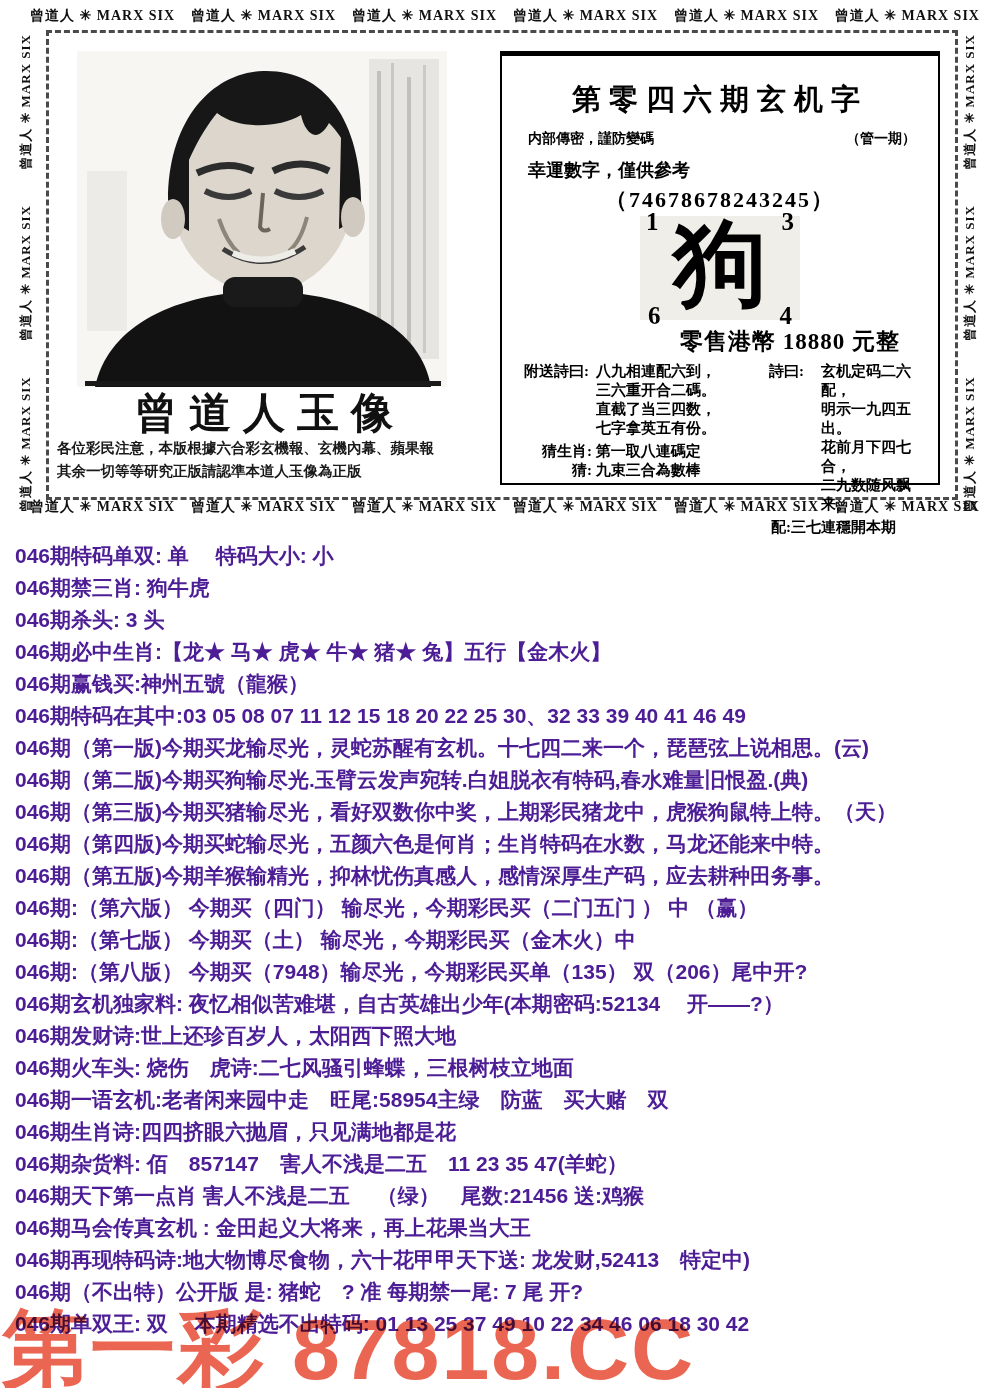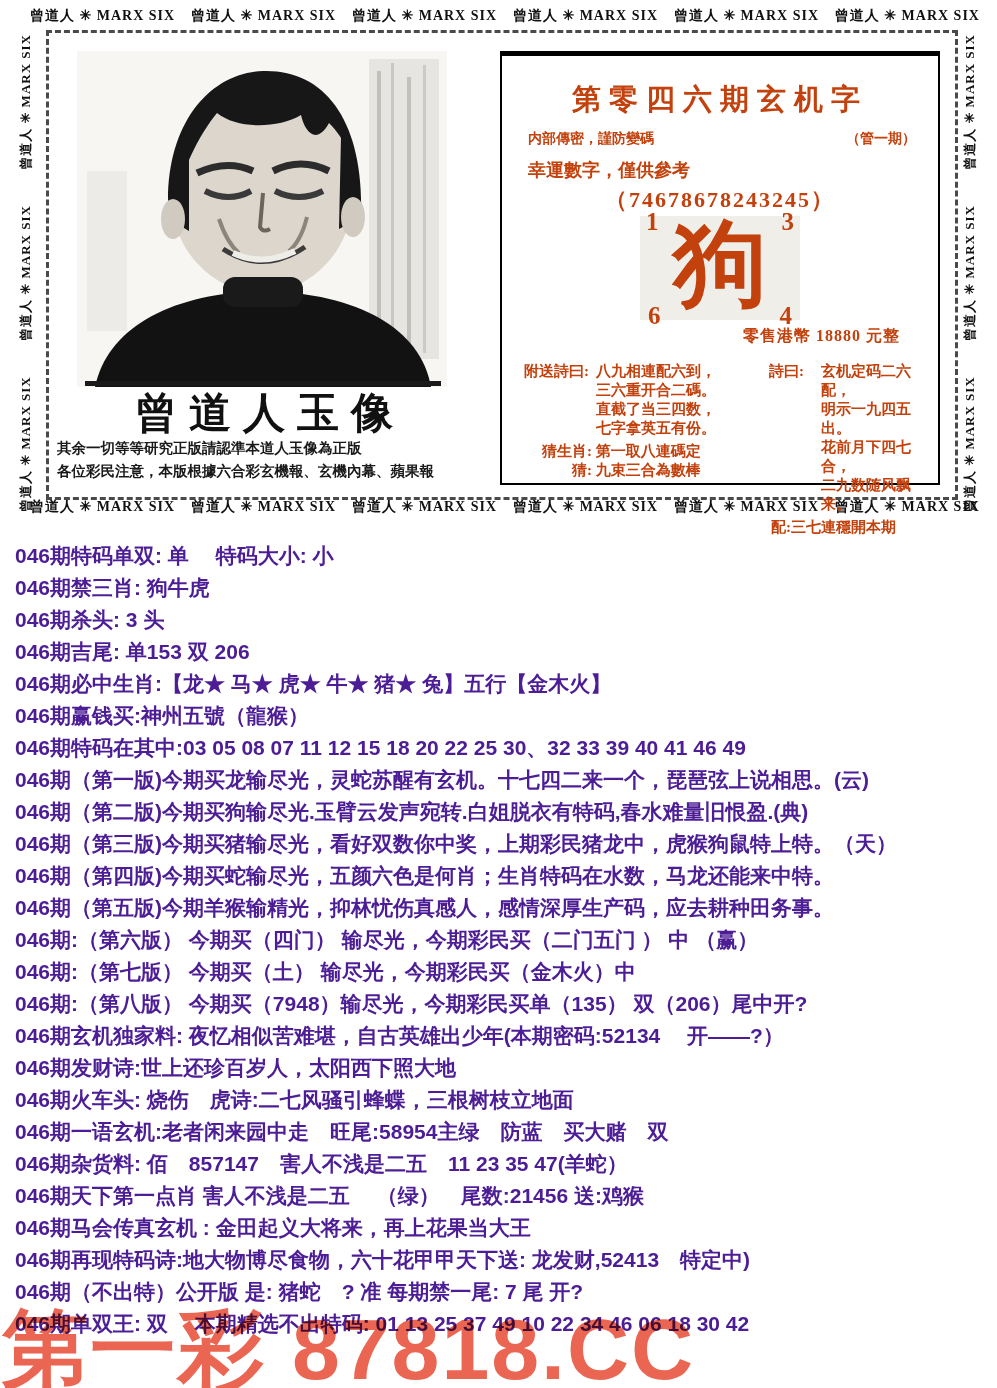--- a/index.html
+++ b/index.html
@@ -22,35 +22,35 @@
   
   .photo-wrap{position:absolute;left:28px;top:18px;width:370px;height:336px;}
   .caption{position:absolute;left:6px;top:352px;width:430px;text-align:center;
            font-family:"Liberation Serif",serif;font-weight:700;font-size:42px;letter-spacing:12px;}
   .notes{position:absolute;left:8px;top:404px;width:450px;
          font-family:"Liberation Serif",serif;font-weight:700;font-size:14.5px;line-height:23px;color:#1a1a1a;}
 
   
   .mystic-box{position:absolute;left:451px;top:18px;width:436px;height:427px;
               border:2px solid #000;border-top:5px solid #000;background:#fff;
-              font-family:"Liberation Serif",serif;color:#c2410c;}
+              font-family:"Liberation Serif",serif;color:#000000;}
   .mb-title{position:absolute;top:24px;left:0;width:100%;text-align:center;
             font-size:29px;font-weight:700;letter-spacing:8px;}
   .mb-row1{position:absolute;top:74px;left:26px;right:22px;display:flex;justify-content:space-between;
            font-size:14px;font-weight:700;}
   .mb-row2{position:absolute;top:102px;left:26px;font-size:18px;font-weight:700;}
   .mb-code{position:absolute;top:129px;left:0;width:100%;text-align:center;
            font-size:22px;font-weight:700;letter-spacing:2px;}
   .zodiac{position:absolute;top:160px;left:138px;width:160px;height:104px;background:#f0eee8;}
   .zchar{position:absolute;left:0;top:-4px;width:100%;text-align:center;
          font-size:94px;line-height:104px;font-weight:700;}
   .znum{position:absolute;font-size:25px;font-weight:700;}
   .znum.tl{left:6px;top:-8px;}  .znum.tr{right:6px;top:-8px;}
   .znum.bl{left:8px;bottom:-10px;} .znum.br{right:8px;bottom:-10px;}
-  .mb-price{position:absolute;top:270px;right:38px;font-size:16px;font-weight:700;letter-spacing:1px;}
+  .mb-price{position:absolute;top:270px;right:38px;font-size:23px;font-weight:700;letter-spacing:1px;}
   .poems{position:absolute;top:306px;left:14px;right:8px;display:flex;
          font-size:15px;font-weight:700;line-height:19px;}
   .poem-left{position:relative;width:225px;}
   .poem-right{position:relative;flex:1;}
   .poem-left .plabel{position:absolute;left:8px;top:0;}
   .poem-left .plines{margin-left:80px;}
   .pguess1{margin-left:26px;margin-top:4px;}
   .pguess2{margin-left:56px;}
   .poem-right .plabel{position:absolute;left:28px;top:0;}
   .poem-right .plines{margin-left:80px;}
@@ -145,22 +145,22 @@
         <path d="M18,336 C30,278 92,242 186,240 C282,242 344,278 354,336 Z" fill="#121212"></path>
         <rect x="146" y="226" width="80" height="30" rx="12" fill="#1a1a1a"></rect>
 
         <rect x="8" y="330" width="356" height="5" fill="#1a1a1a"></rect>
       </svg>
     </div>
 
     <div class="caption">曾道人玉像</div>
 
     <div class="notes">
+        <div class="note-line">各位彩民注意，本版根據六合彩玄機報、玄機內幕、蘋果報</div>
         <div class="note-line">其余一切等等研究正版請認準本道人玉像為正版</div>
-        <div class="note-line">各位彩民注意，本版根據六合彩玄機報、玄機內幕、蘋果報</div>
       </div>
 
     <div class="mystic-box">
       <div class="mb-title">第零四六期玄机字</div>
       <div class="mb-row1">
         <span>内部傳密，謹防變碼</span>
         <span>（管一期）</span>
       </div>
       <div class="mb-row2">幸運數字，僅供參考</div>
       <div class="mb-code">（74678678243245）</div>
@@ -195,36 +195,36 @@
           <div class="ppei">配:三七連穩開本期</div>
         </div>
       </div>
     </div>
   </div>
 
   <div class="body-lines">
       <div class="body-line">046期特码单双: 单　 特码大小: 小</div>
       <div class="body-line">046期禁三肖: 狗牛虎</div>
       <div class="body-line">046期杀头: 3 头</div>
-      <div class="body-line">046期吉尾: 单153 双 206</div>
       <div class="body-line">046期必中生肖:【龙★ 马★ 虎★ 牛★ 猪★ 兔】五行【金木火】</div>
       <div class="body-line">046期赢钱买:神州五號（龍猴）</div>
       <div class="body-line">046期特码在其中:03 05 08 07 11 12 15 18 20 22 25 30、32 33 39 40 41 46 49</div>
       <div class="body-line">046期（第一版)今期买龙输尽光，灵蛇苏醒有玄机。十七四二来一个，琵琶弦上说相思。(云)</div>
       <div class="body-line">046期（第二版)今期买狗输尽光.玉臂云发声宛转.白姐脱衣有特码,春水难量旧恨盈.(典)</div>
       <div class="body-line">046期（第三版)今期买猪输尽光，看好双数你中奖，上期彩民猪龙中，虎猴狗鼠特上特。（天）</div>
       <div class="body-line">046期（第四版)今期买蛇输尽光，五颜六色是何肖；生肖特码在水数，马龙还能来中特。</div>
       <div class="body-line">046期（第五版)今期羊猴输精光，抑林忧伤真感人，感情深厚生产码，应去耕种田务事。</div>
       <div class="body-line">046期:（第六版） 今期买（四门） 输尽光，今期彩民买（二门五门 ） 中 （赢）</div>
       <div class="body-line">046期:（第七版） 今期买（土） 输尽光，今期彩民买（金木火）中</div>
       <div class="body-line">046期:（第八版） 今期买（7948）输尽光，今期彩民买单（135） 双（206）尾中开?</div>
       <div class="body-line">046期玄机独家料: 夜忆相似苦难堪，自古英雄出少年(本期密码:52134　 开——?）</div>
       <div class="body-line">046期发财诗:世上还珍百岁人，太阳西下照大地</div>
       <div class="body-line">046期火车头: 烧伤　虎诗:二七风骚引蜂蝶，三根树枝立地面</div>
       <div class="body-line">046期一语玄机:老者闲来园中走　旺尾:58954主绿　防蓝　买大赌　双</div>
+      <div class="body-line">046期生肖诗:四四挤眼六抛眉，只见满地都是花</div>
       <div class="body-line">046期杂货料: 佰　857147　害人不浅是二五　11 23 35 47(羊蛇）</div>
       <div class="body-line">046期天下第一点肖 害人不浅是二五　 （绿）　尾数:21456 送:鸡猴</div>
       <div class="body-line">046期马会传真玄机 : 金田起义大将来，再上花果当大王</div>
       <div class="body-line">046期再现特码诗:地大物博尽食物，六十花甲甲天下送: 龙发财,52413　特定中)</div>
       <div class="body-line">046期（不出特）公开版 是: 猪蛇　? 准 每期禁一尾: 7 尾 开?</div>
       <div class="body-line">046期单双王: 双　 本期精选不出特码: 01 13 25 37 49 10 22 34 46 06 18 30 42</div>
     </div>
 
   <div class="watermark" style="color: rgb(232, 81, 59);">第一彩 87818.CC</div>
 

